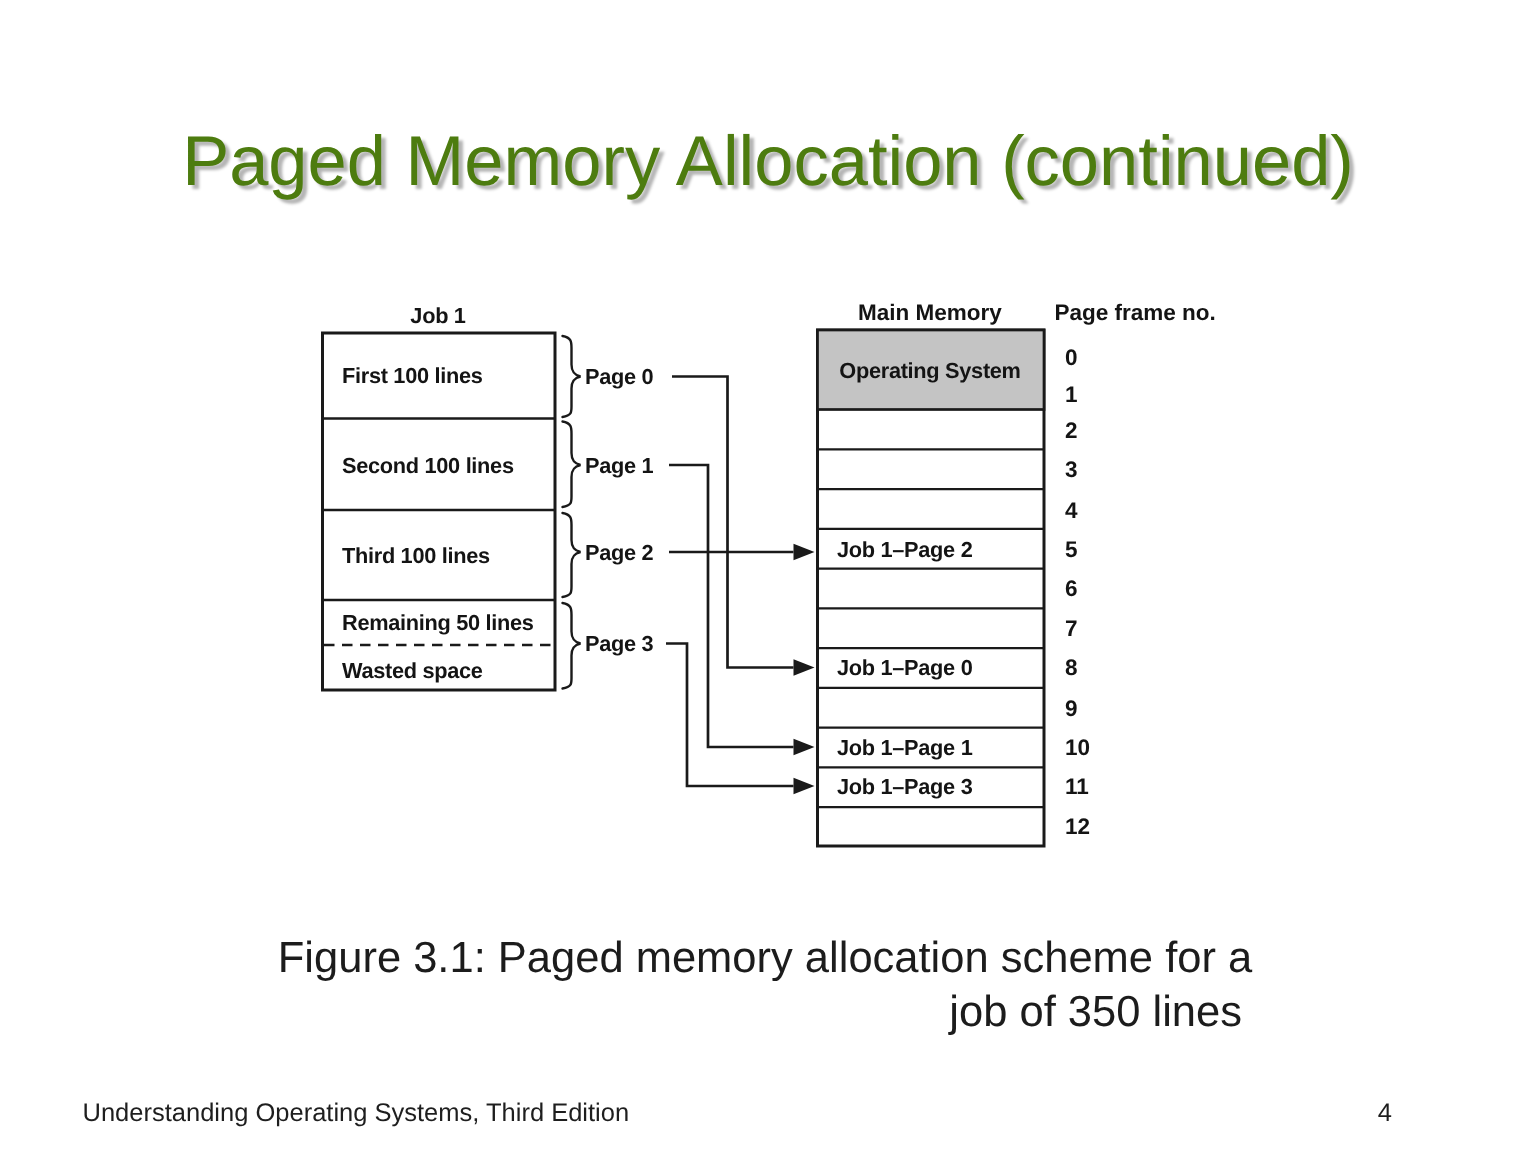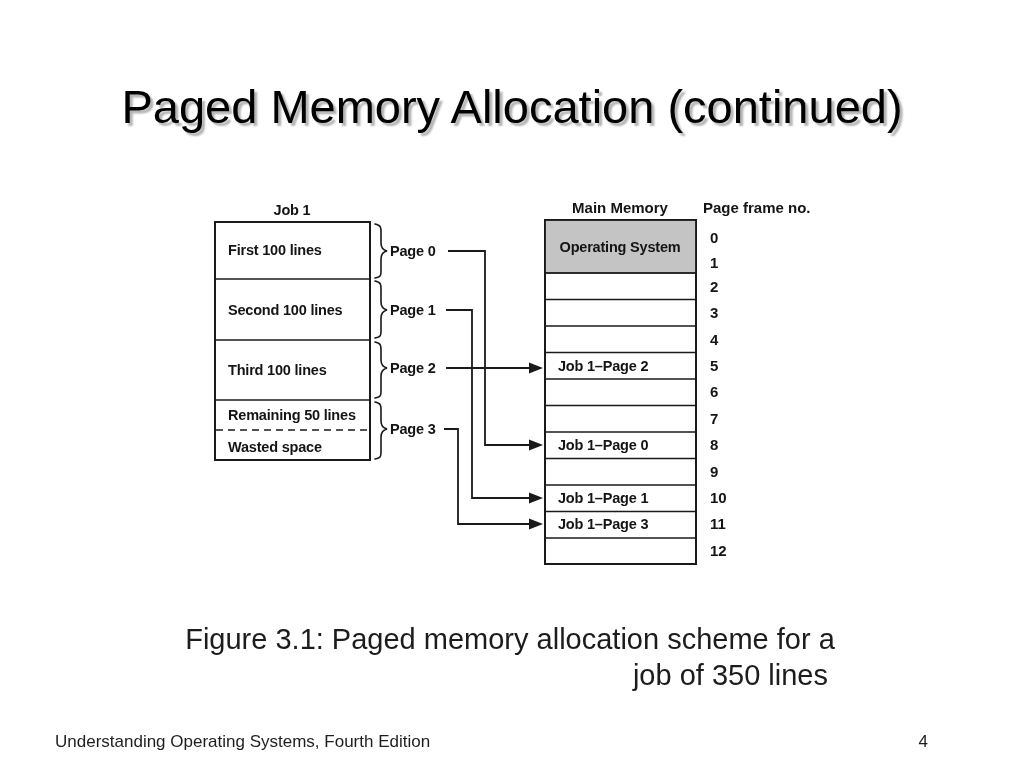--- a/index.html
+++ b/index.html
@@ -2,21 +2,21 @@
 <html><head>
 <meta charset="utf-8">
 <style>
   html,body{margin:0;padding:0;}
   body{
     width:1024px;height:768px;position:relative;background:#ffffff;
     font-family:"Liberation Sans", sans-serif;overflow:hidden;
   }
   .slide-title{
     position:absolute;top:80px;left:0;width:1024px;text-align:center;
-    font-size:47px;line-height:1.15;font-weight:normal;color:#000000;
+    font-size:47px;line-height:1.15;font-weight:normal;color:#4d7c0f;
     text-shadow:3px 3px 2px #b4b4b4;letter-spacing:0px;white-space:nowrap;
   }
   .diagram-svg{position:absolute;top:0;left:0;}
   .caption-line{
     position:absolute;text-align:center;font-size:29px;color:#1c1c1c;white-space:nowrap;
   }
   .caption-line.l1{top:623px;left:110px;width:800px;}
   .caption-line.l2{top:659px;left:28px;width:800px;text-align:right;}
   .footer{
     position:absolute;top:732px;left:0;width:1024px;font-size:17px;color:#1e1e1e;
@@ -116,15 +116,15 @@
   <text x="710" y="477" class="num">9</text>
   <text x="710" y="503" class="num">10</text>
   <text x="710" y="529" class="num">11</text>
   <text x="710" y="556" class="num">12</text>
 </svg>
 
 <div class="caption-line l1">Figure 3.1: Paged memory allocation scheme for a</div>
 <div class="caption-line l2">job of 350 lines</div>
 
 <div class="footer">
-  <span class="book">Understanding Operating Systems, Fourth Edition</span>
+  <span class="book">Understanding Operating Systems, Third Edition</span>
   <span class="pagenum">4</span>
 </div>
 
 </body></html>

